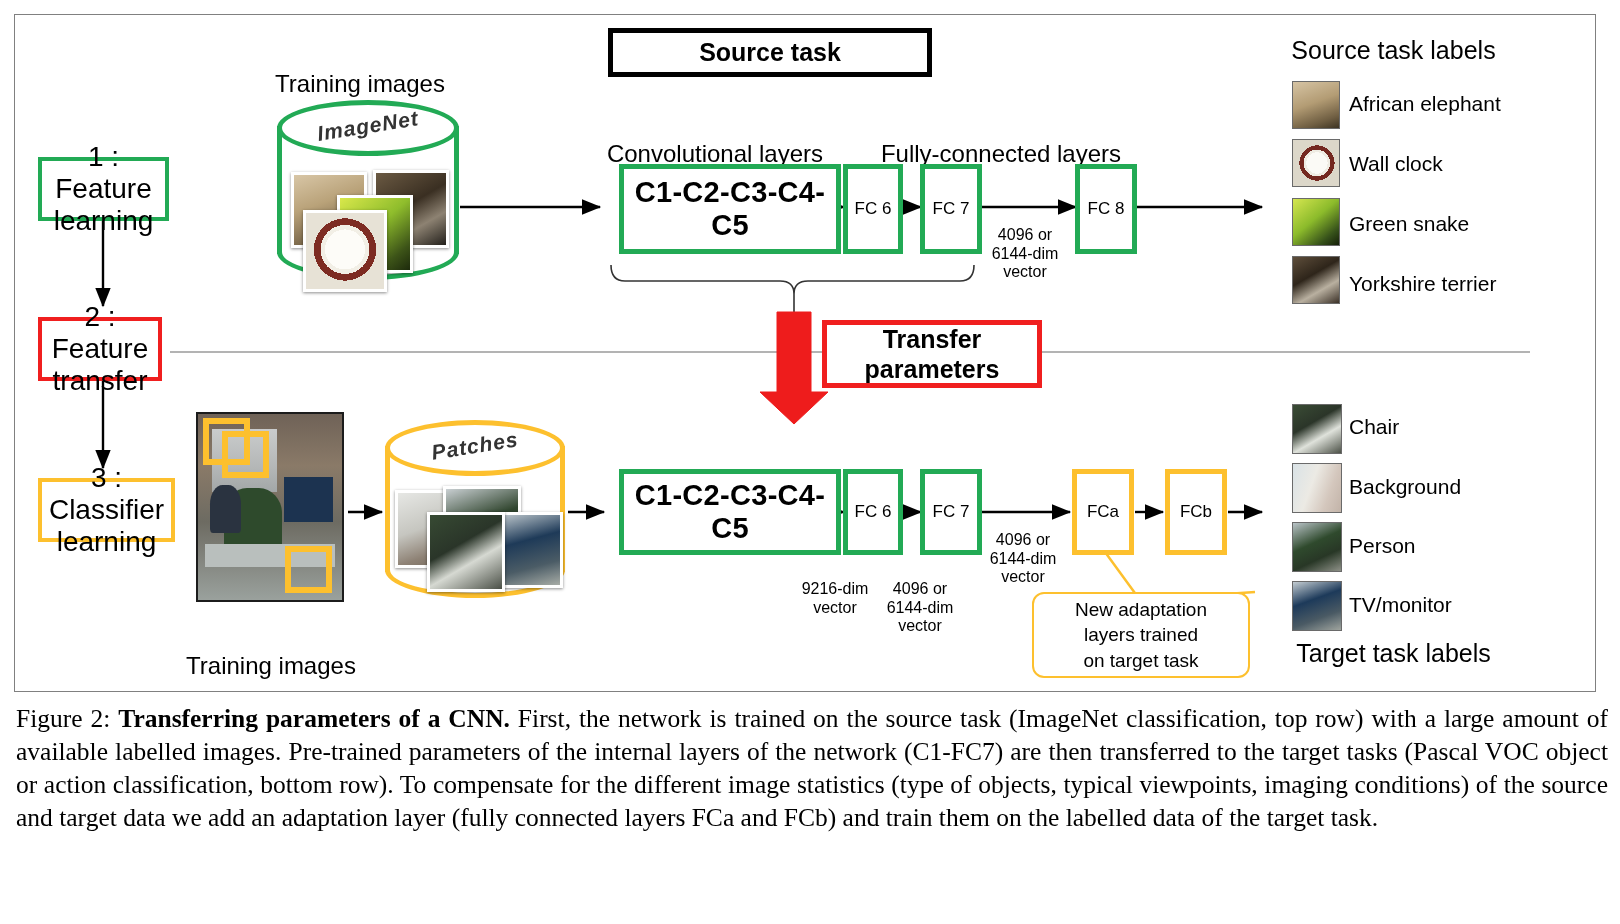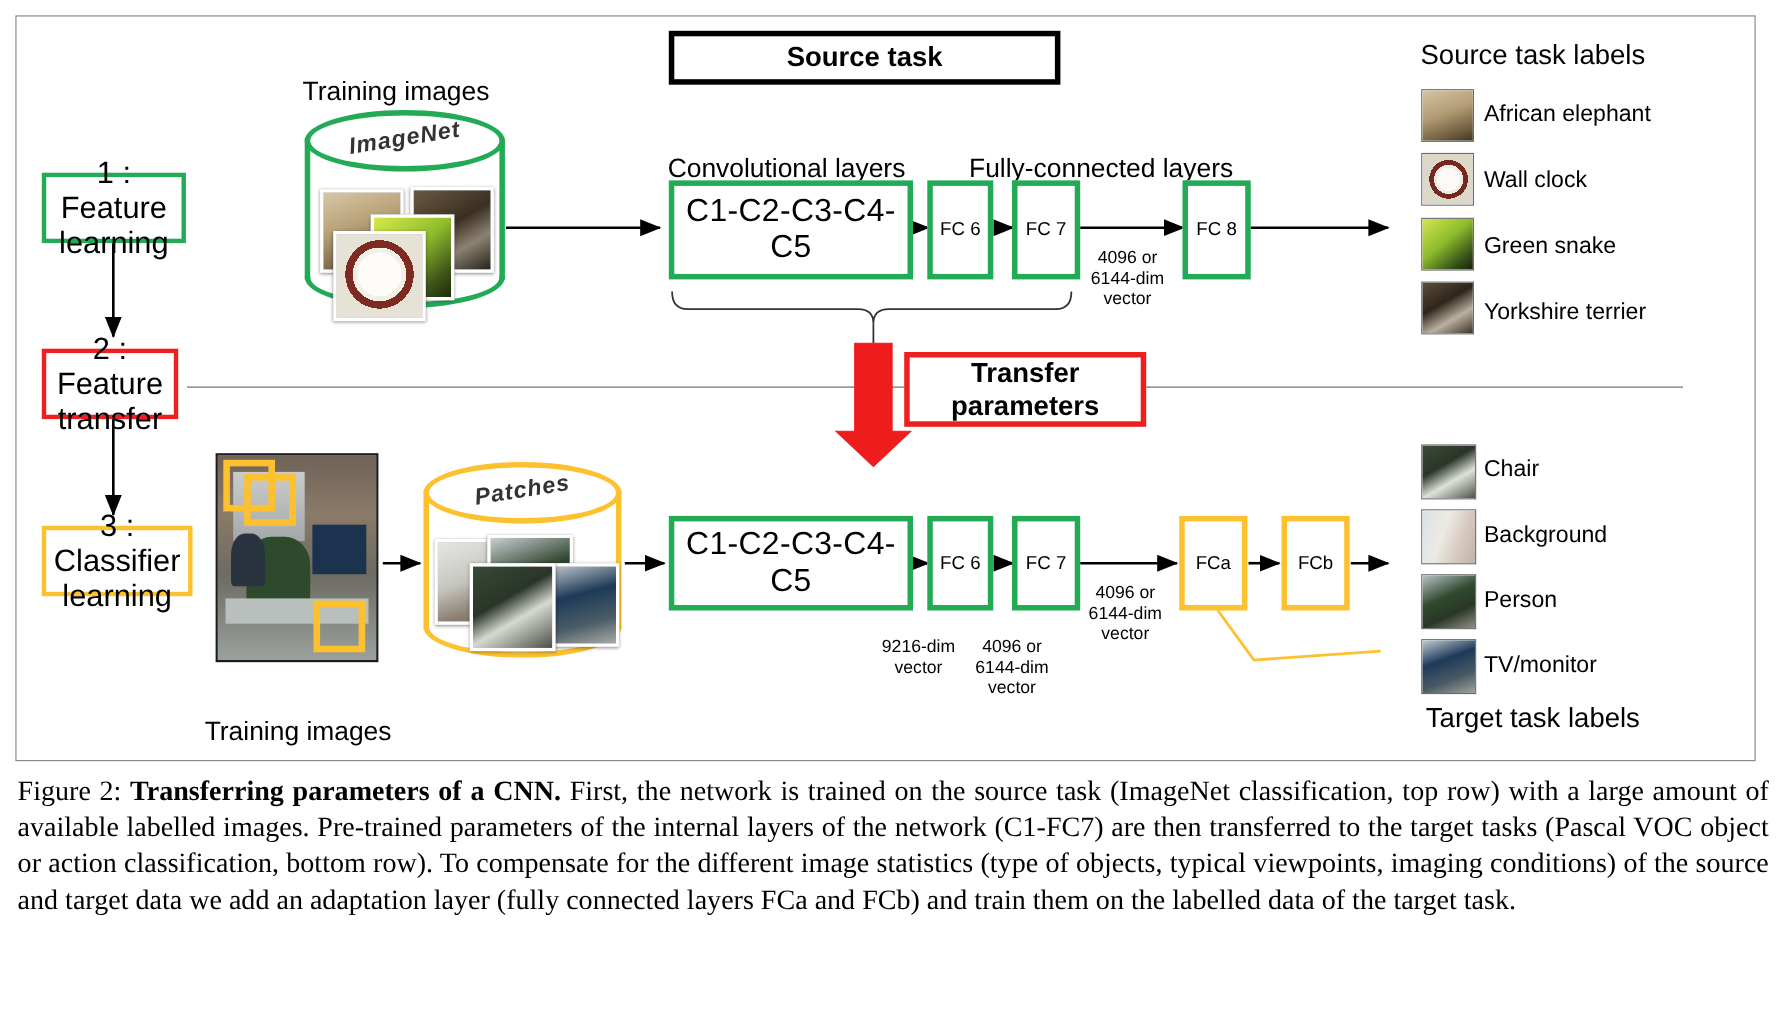--- a/index.html
+++ b/index.html
@@ -22,21 +22,21 @@
   .green{border-color:#22aa55;}
   .orange{border-color:#fdc02e;}
   .red{border-color:#f01f1f;}
   .black{border-color:#000;}
 
   
   .stage{border-width:4px;font-size:28px;line-height:1.15;}
 
   
   .layer{border-width:5px;}
-  .layer-wide{font-size:29px;font-weight:400;letter-spacing:.3px;}
+  .layer-wide{font-size:29px;font-weight:700;letter-spacing:.3px;margin-left:11px;}
   .layer-narrow{font-size:17px;}
 
   
   .banner{border-width:5px;font-weight:bold;font-size:25px;}
   .banner-red{border-width:5px;font-weight:bold;font-size:25px;line-height:1.2;}
 
   
   .panel{border-width:5px;background:#fff;}
   .panel-title{position:absolute;width:100%;text-align:center;font-size:25px;}
 
@@ -170,21 +170,21 @@
   <div class="abs box layer layer-narrow green" style="left:1075px;top:164px;width:62px;height:90px;">
     <span>FC 8</span>
   </div>
 
   <div class="abs lbl lbl-sm" style="left:978px;top:208px;width:94px;">
     <span style="white-space: pre-line;">4096 or
 6144-dim
 vector</span>
   </div>
 
-  <div class="abs box banner black" style="left:608px;top:28px;width:356px;height:49px;">
+  <div class="abs box banner black" style="left:608px;top:28px;width:324px;height:49px;">
     <span>Source task</span>
   </div>
 
   <div class="abs box banner-red red" style="left:822px;top:320px;width:220px;height:68px;">
     <span style="white-space: pre-line;">Transfer
 parameters</span>
   </div>
 
   <div class="abs panel green" style="left:1267px;top:26px;width:253px;height:306px;">
     <div class="panel-title" style="top:10px;">Source task labels</div>
@@ -270,20 +270,25 @@
 6144-dim
 vector</span>
   </div>
   <div class="abs lbl lbl-sm" style="left:976px;top:513px;width:94px;">
     <span style="white-space: pre-line;">4096 or
 6144-dim
 vector</span>
   </div>
 
 
+  <div class="abs callout" style="left:1032px;top:592px;width:218px;height:86px;white-space:pre-line;">
+    <span style="white-space: pre-line;">New adaptation
+layers trained
+on target task</span>
+  </div>
 
   <div class="abs panel orange" style="left:1267px;top:376px;width:253px;height:304px;">
     <div class="thumb" style="left:25px;top:28px;width:48px;height:48px;">
       <i style="background:linear-gradient(150deg,#3a4c35 0%,#2b3529 38%,#dfe2db 64%,#4c5147 100%);"></i>
     </div>
     <div class="rowlabel" style="left:82px;top:39px;">Chair</div>
 
     <div class="thumb" style="left:25px;top:87px;width:48px;height:48px;">
       <i style="background:linear-gradient(110deg,#d9e2e6 0%,#eceae4 40%,#d4c7bd 72%,#c2b3a8 100%);"></i>
     </div>

